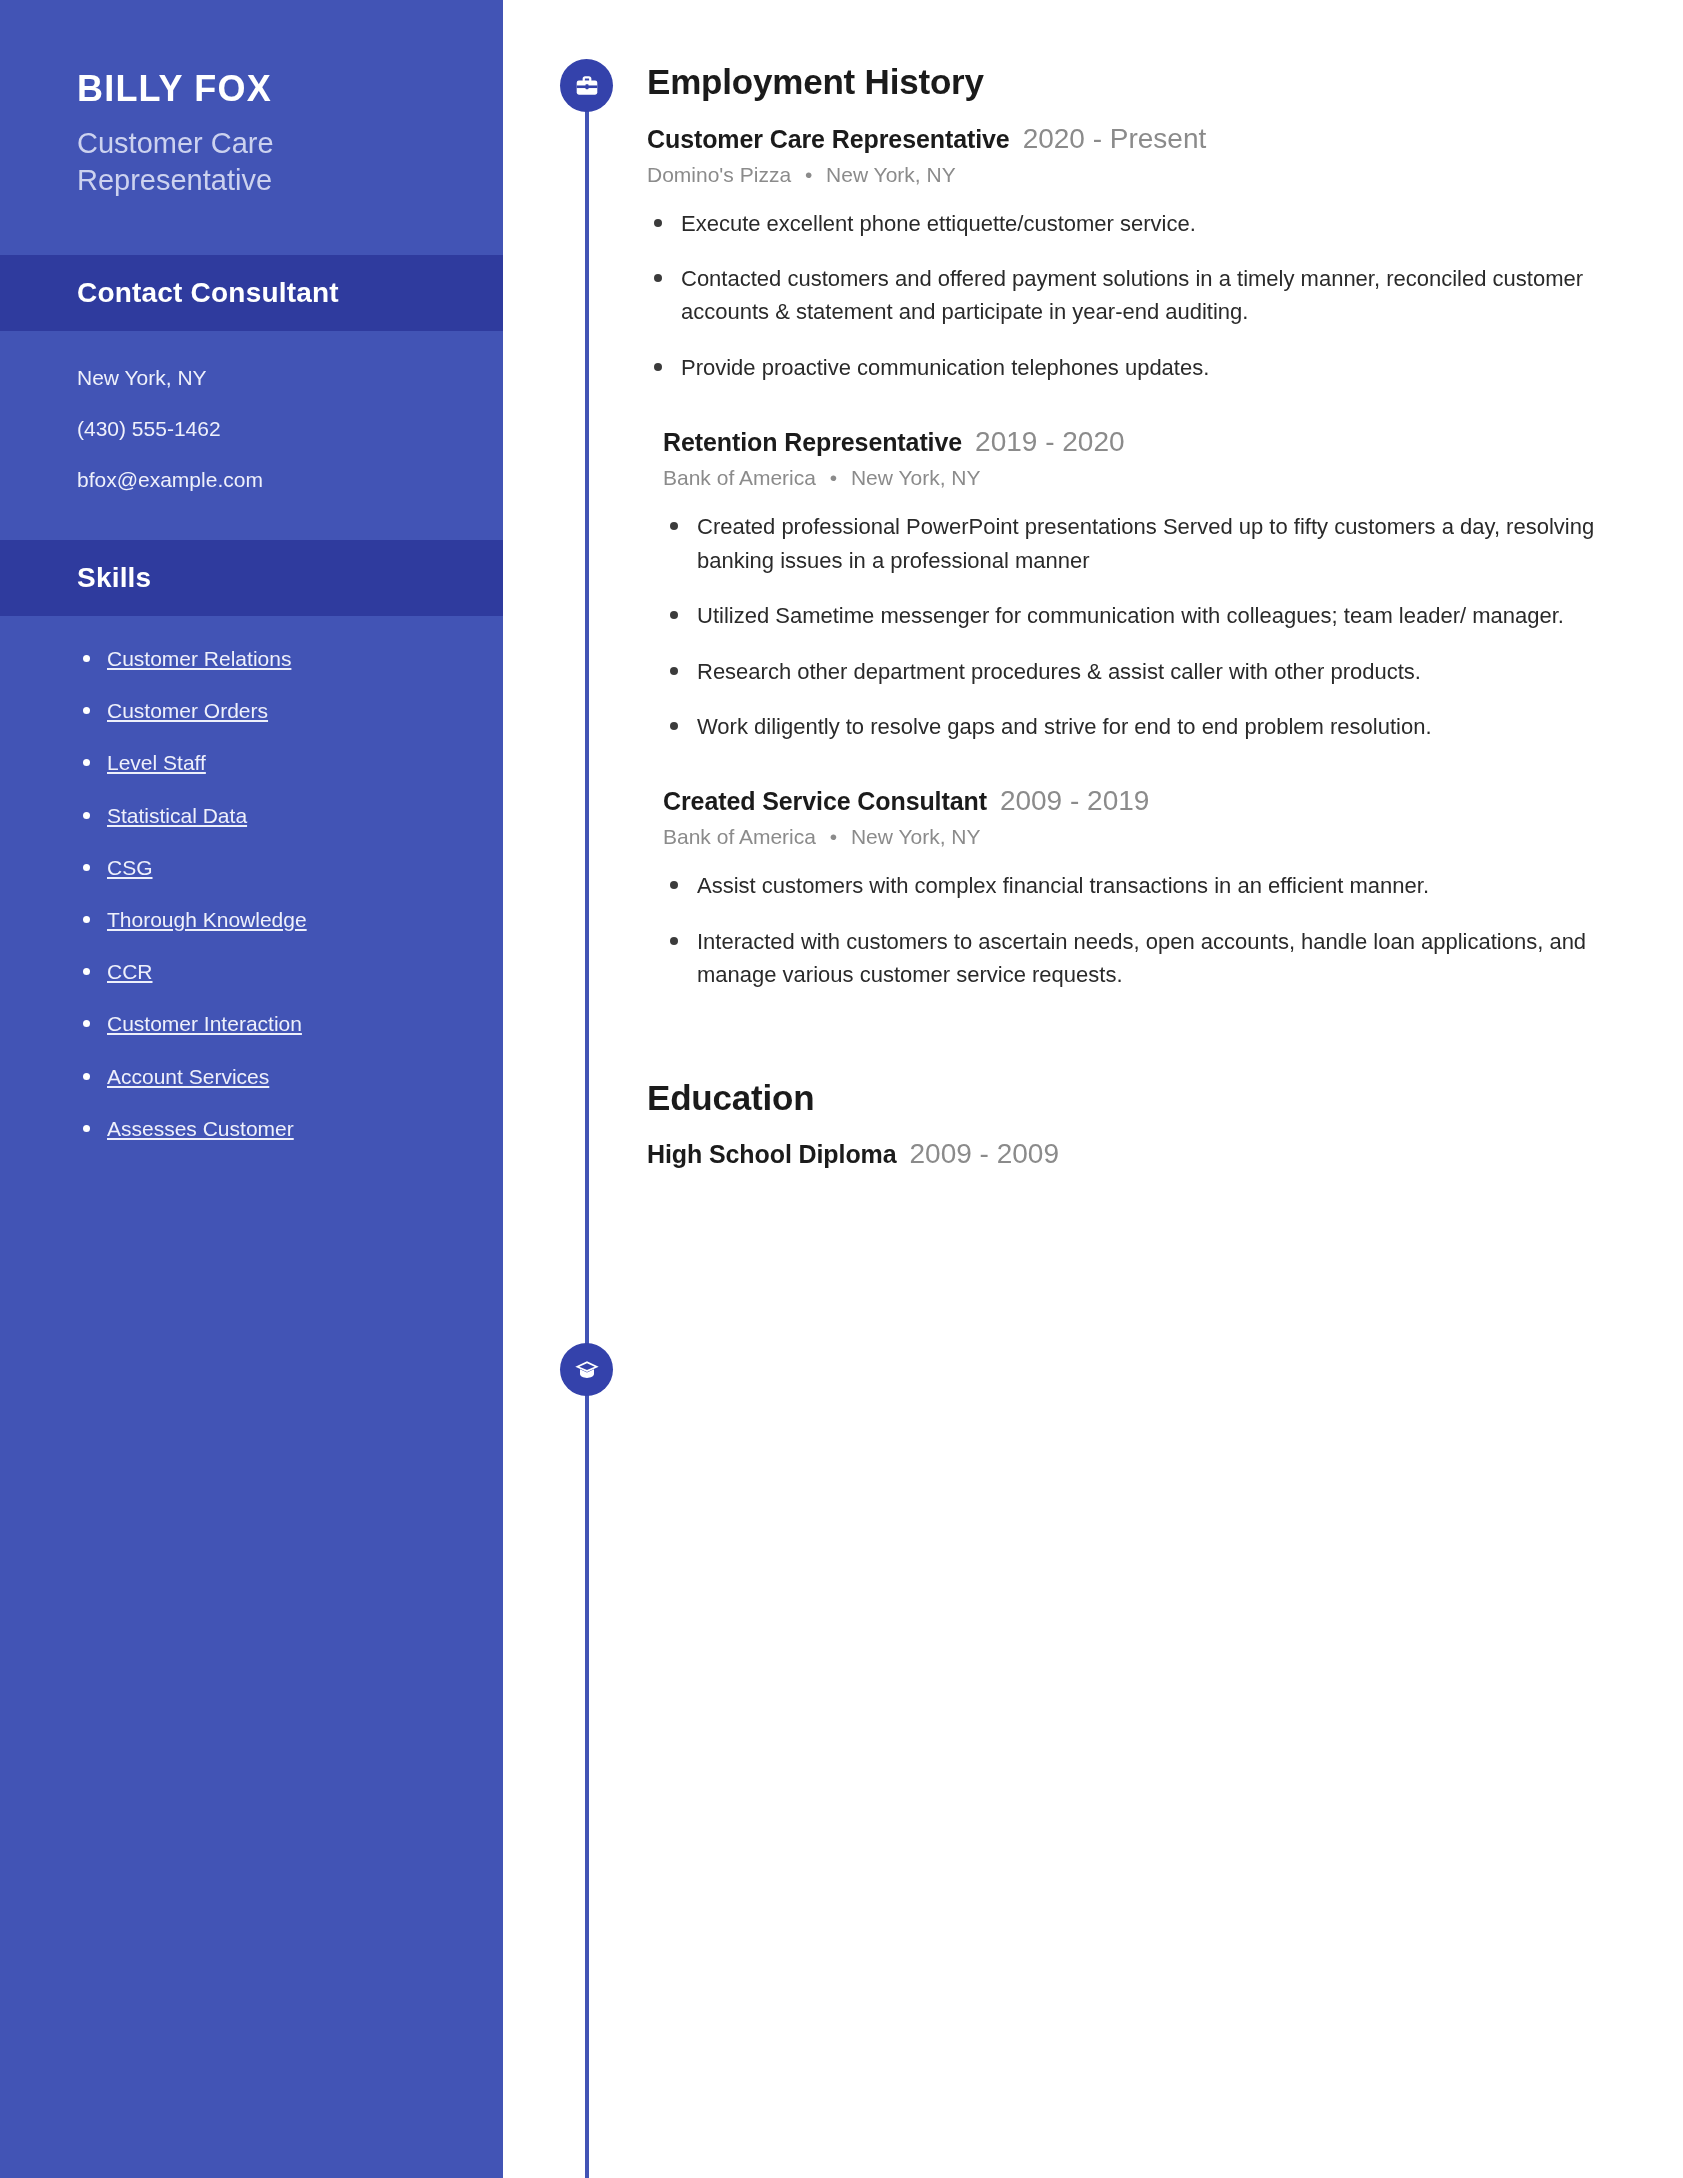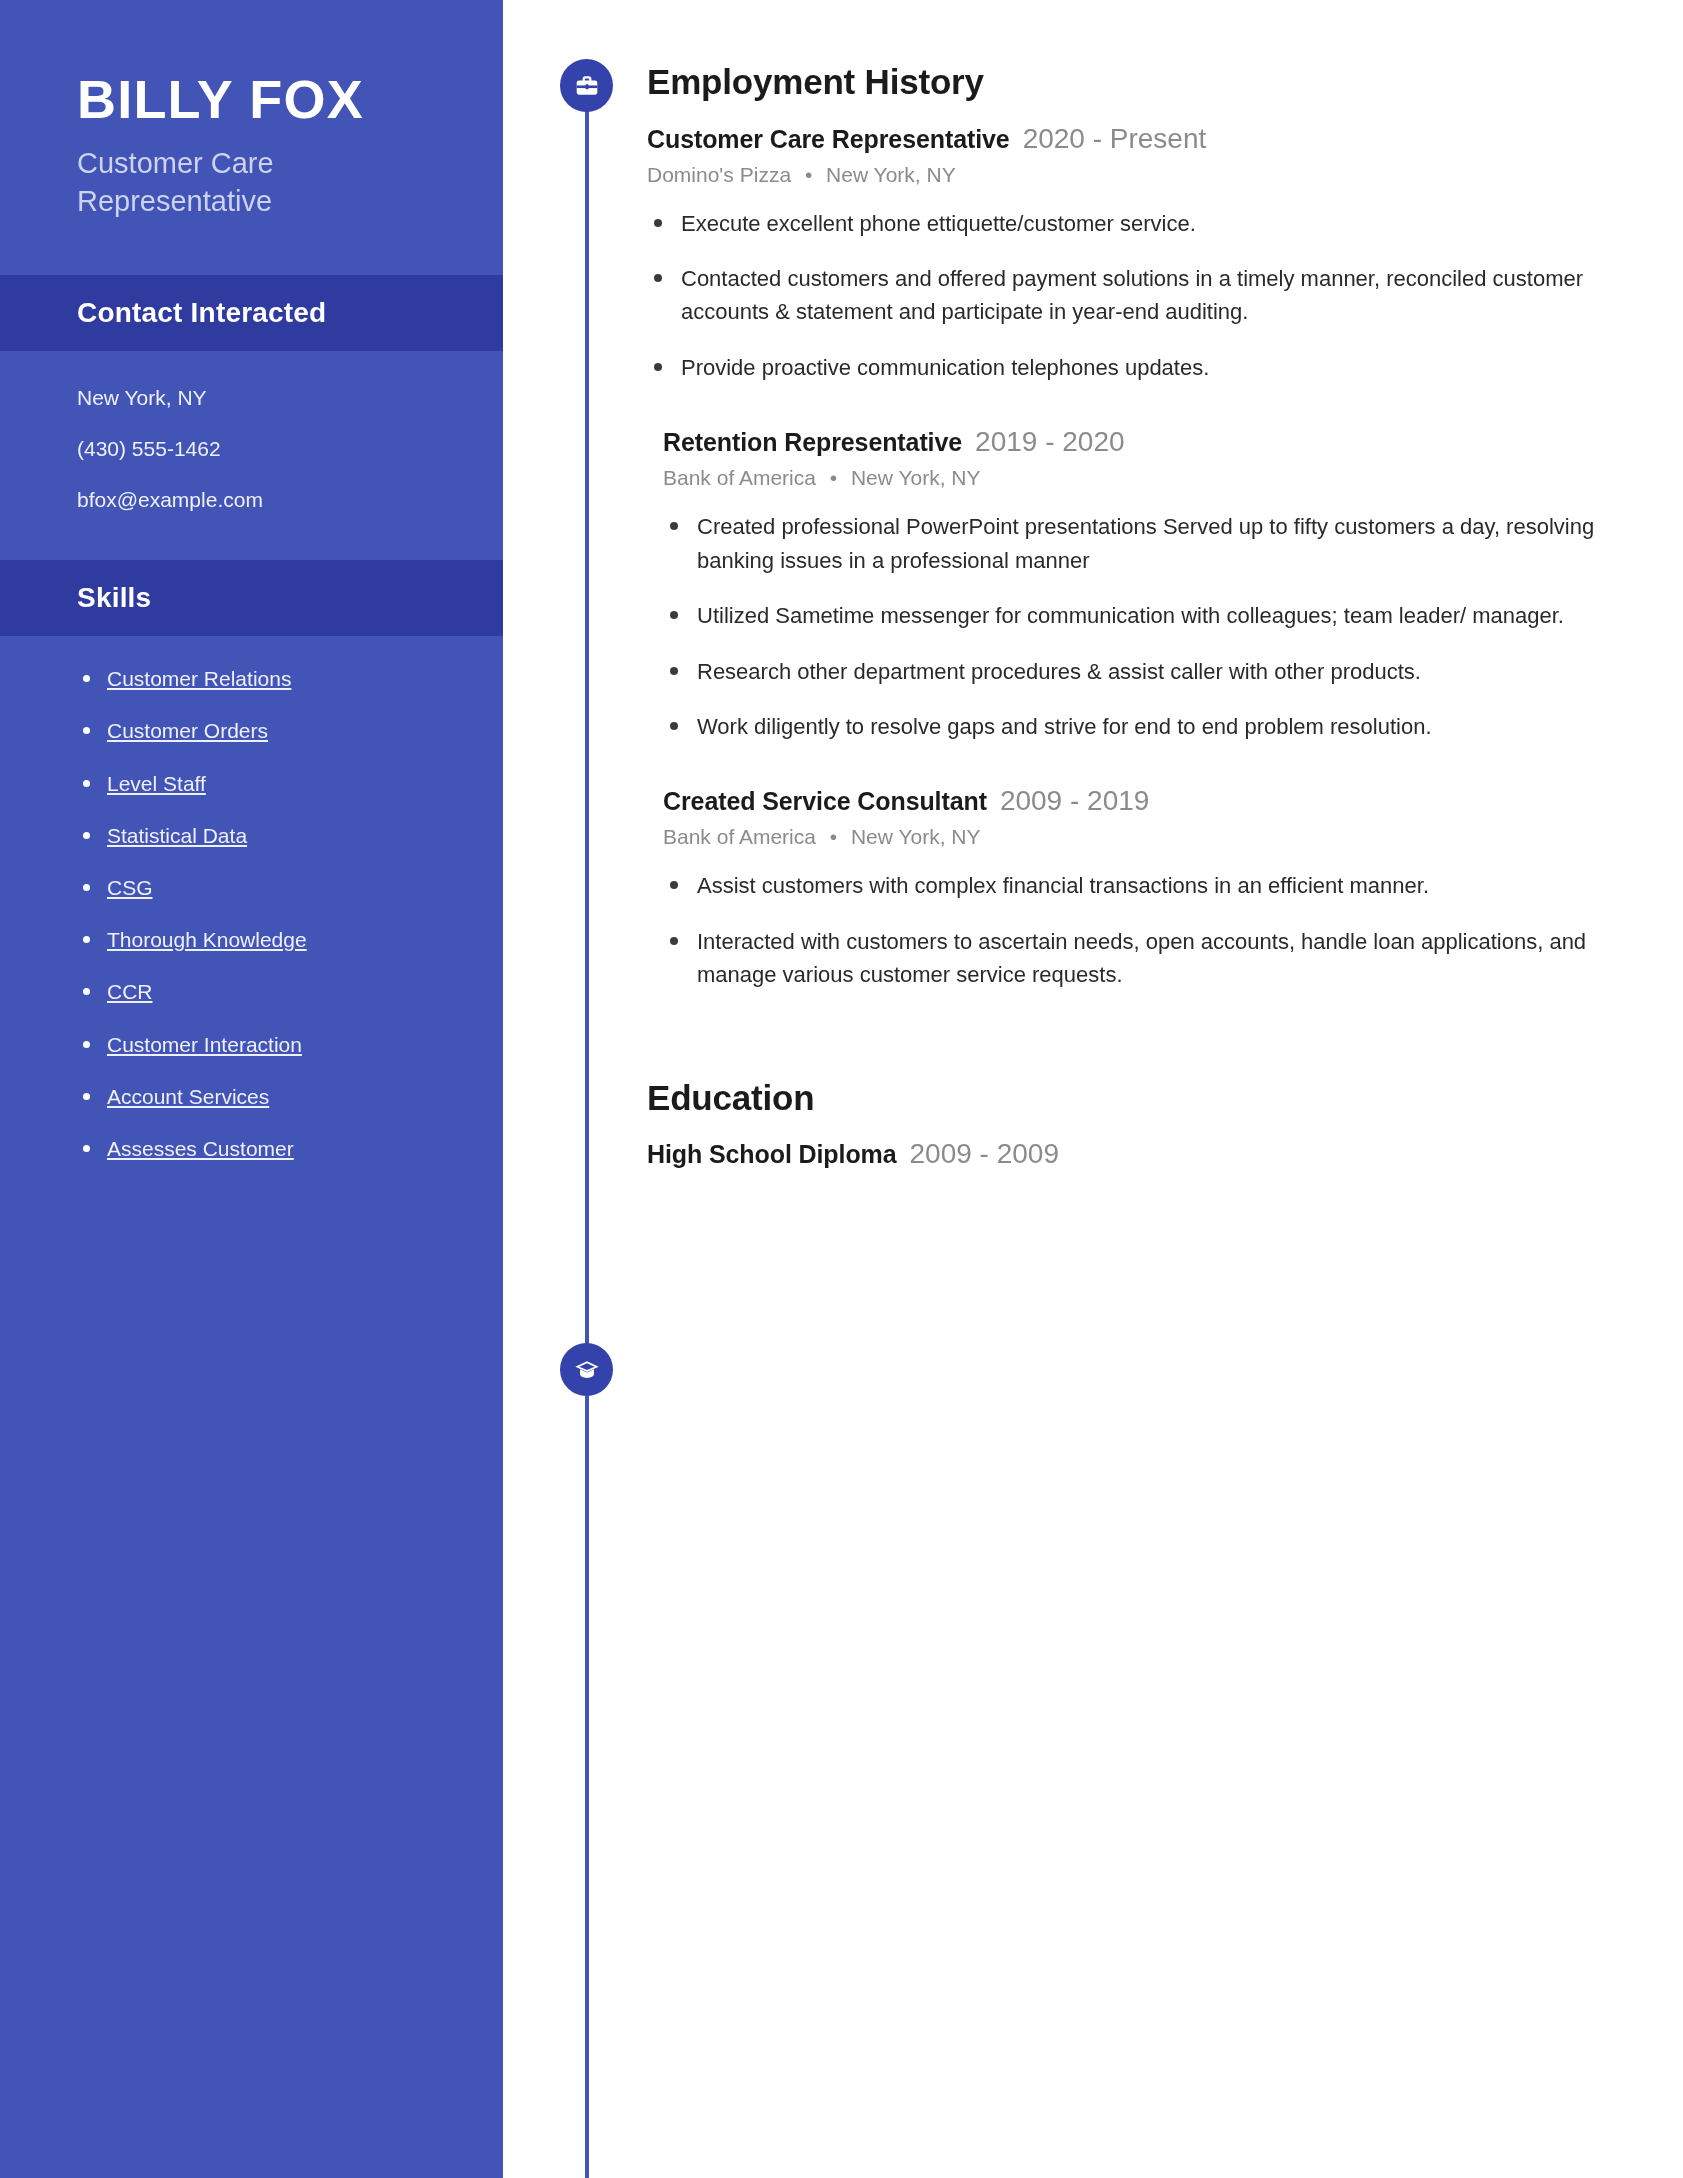--- a/index.html
+++ b/index.html
@@ -29,21 +29,21 @@
     height: 2178px;
     background: #4254b5;
     color: #ffffff;
   }
 
   .name-block {
     padding: 69px 0 55px 77px;
   }
 
   .full-name {
-    font-size: 54px;
+    font-size: 36px;
     font-weight: 700;
     letter-spacing: 1.2px;
     line-height: 1.12;
     color: #ffffff;
   }
 
   .job-title {
     margin-top: 16px;
     font-size: 29px;
     font-weight: 400;
@@ -199,21 +199,21 @@
 <div class="page">
 
   <aside class="sidebar">
 
     <div class="name-block">
       <div class="full-name">BILLY FOX</div>
       <div class="job-title">Customer Care Representative</div>
     </div>
 
     <div class="section-bar">
-      <div class="section-bar-title">Contact Interacted</div>
+      <div class="section-bar-title">Contact Consultant</div>
     </div>
 
     <div class="sidebar-body">
       <div class="contact-line">New York, NY</div>
       <div class="contact-line">(430) 555-1462</div>
       <div class="contact-line">bfox@example.com</div>
     </div>
 
     <div class="section-bar" style="margin-top:38px">
       <div class="section-bar-title">Skills</div>

